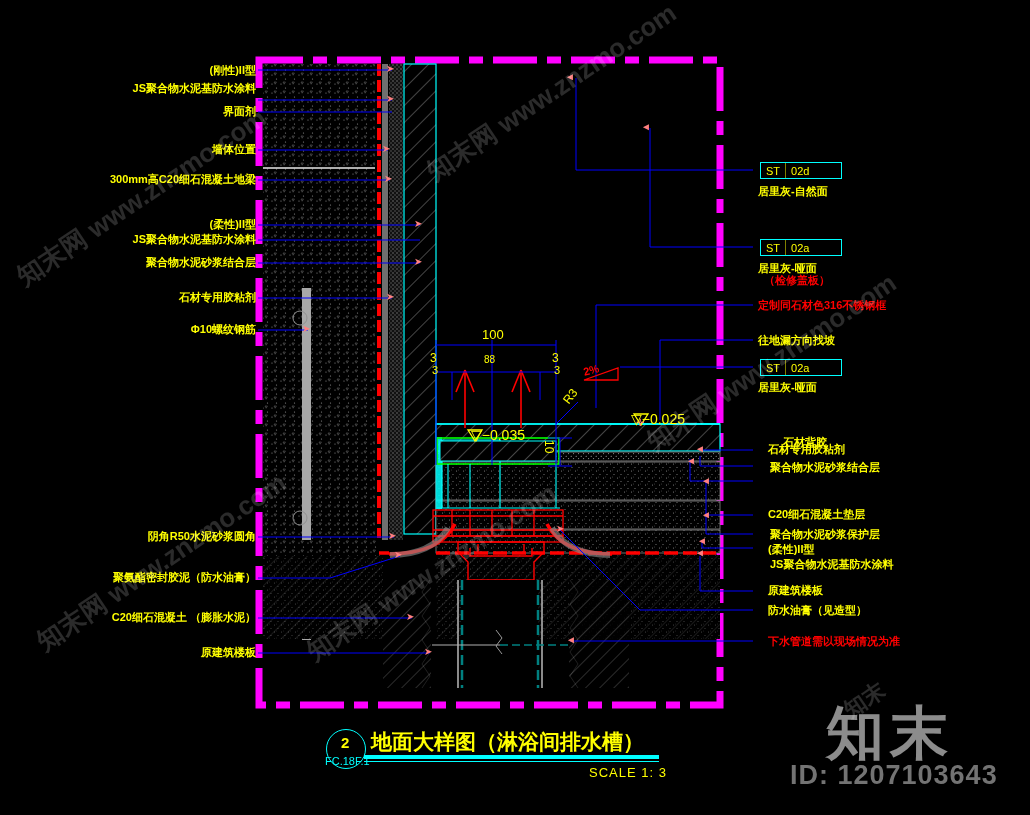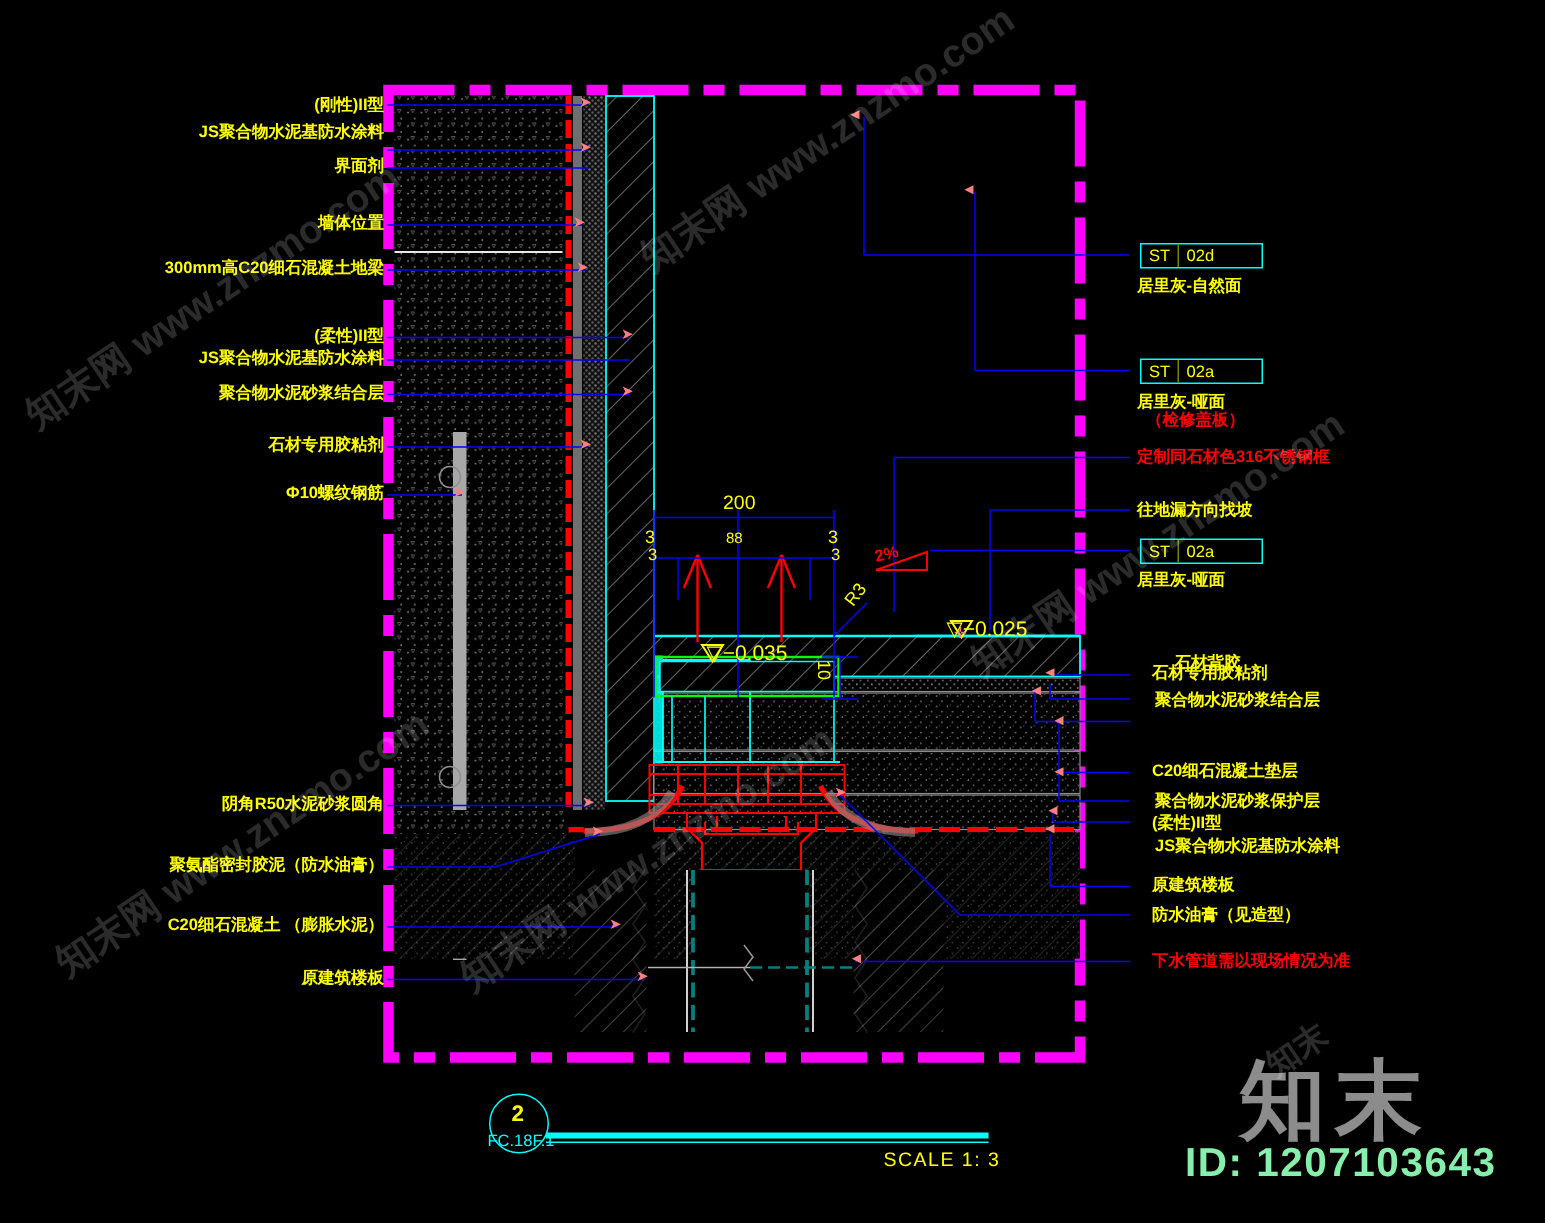--- a/index.html
+++ b/index.html
@@ -13,21 +13,21 @@
 
   .tag{position:absolute;border:1px solid #00ffff;height:17px;display:flex;align-items:center;box-sizing:border-box;}
   .tag span{color:#ffff00;font-size:11px;font-family:"Liberation Sans",sans-serif;padding:0 5px;}
   .tag .div{width:1px;height:100%;background:#808000;}
 
   .dimtxt{position:absolute;color:#ffff00;font-size:12px;font-family:"Liberation Sans",sans-serif;}
   .redmk{position:absolute;color:#ff0000;font-size:11px;}
 
   .wm{position:absolute;color:rgba(255,255,255,.17);font-size:26px;font-weight:bold;transform:rotate(-34deg);transform-origin:left top;white-space:nowrap;pointer-events:none;}
   .wmBig{position:absolute;color:rgba(255,255,255,.55);font-size:58px;font-weight:bold;letter-spacing:6px;}
-  .wmId{position:absolute;color:#86efac;font-size:27px;font-weight:bold;letter-spacing:1px;}
+  .wmId{position:absolute;color:#737373;font-size:27px;font-weight:bold;letter-spacing:1px;}
 
   .titleTxt{position:absolute;color:#ffff00;font-size:21px;font-weight:bold;white-space:nowrap;}
   .scaleTxt{position:absolute;color:#ffff00;font-size:13px;letter-spacing:1px;}
   .tcircle{position:absolute;border:1px solid #00ffff;border-radius:50%;width:38px;height:38px;}
   .tnum{position:absolute;color:#ffff00;font-size:15px;font-weight:bold;}
   .tref{position:absolute;color:#00ffff;font-size:11px;white-space:nowrap;}
   .tbarA{position:absolute;background:#00ffff;height:4px;}
   .tbarB{position:absolute;background:#00ffff;height:1px;}
 </style>
 </head>
@@ -310,35 +310,36 @@
   <div class="lbl" style="left:768px;top:443px">石材专用胶粘剂</div>
   <div class="lbl" style="left:770px;top:461px">聚合物水泥砂浆结合层</div>
   <div class="lbl" style="left:768px;top:508px">C20细石混凝土垫层</div>
   <div class="lbl" style="left:770px;top:528px">聚合物水泥砂浆保护层</div>
   <div class="lbl" style="left:768px;top:543px">(柔性)II型</div>
   <div class="lbl" style="left:770px;top:558px">JS聚合物水泥基防水涂料</div>
   <div class="lbl" style="left:768px;top:584px">原建筑楼板</div>
   <div class="lbl" style="left:768px;top:604px">防水油膏（见造型）</div>
   <div class="lbl red" style="left:768px;top:635px">下水管道需以现场情况为准</div>
 
-  <div class="dimtxt" style="left:482px;top:327px;font-size:13px">200</div>
+  <div class="dimtxt" style="left:482px;top:327px;font-size:13px">100</div>
   <div class="dimtxt" style="left:484px;top:354px;font-size:10px">88</div>
   <div class="dimtxt" style="left:430px;top:351px">3</div>
   <div class="dimtxt" style="left:552px;top:351px">3</div>
   <div class="dimtxt" style="left:432px;top:364px;font-size:11px">3</div>
   <div class="dimtxt" style="left:554px;top:364px;font-size:11px">3</div>
   <div class="dimtxt" style="left:556px;top:440px;font-size:12px;transform:rotate(90deg);transform-origin:left top">10</div>
   <div class="dimtxt" style="left:560px;top:398px;font-size:12px;transform:rotate(-52deg);transform-origin:left top">R3</div>
   <div class="redmk" style="left:582px;top:366px;transform:rotate(-14deg);transform-origin:left top;font-weight:bold">2%</div>
   <div class="dimtxt" style="left:471px;top:427px;font-size:14px">▽−0.035</div>
   <div class="dimtxt" style="left:631px;top:411px;font-size:14px">▽−0.025</div>
 
   <div class="tcircle" style="left:326px;top:729px"></div>
   <div class="tnum" style="left:341px;top:734px">2</div>
   <div class="tref" style="left:325px;top:755px">FC.18F.1</div>
+  <div class="titleTxt" style="left:371px;top:728px">地面大样图（淋浴间排水槽）</div>
   <div class="tbarA" style="left:364px;top:755px;width:295px"></div>
   <div class="tbarB" style="left:364px;top:761px;width:295px"></div>
   <div class="scaleTxt" style="left:589px;top:765px">SCALE  1: 3</div>
 
   <div class="wm" style="left:10px;top:265px">知末网 www.znzmo.com</div>
   <div class="wm" style="left:30px;top:630px">知末网 www.znzmo.com</div>
   <div class="wm" style="left:300px;top:640px">知末网 www.znzmo.com</div>
   <div class="wm" style="left:420px;top:160px">知末网 www.znzmo.com</div>
   <div class="wm" style="left:640px;top:430px">知末网 www.znzmo.com</div>
   <div class="wm" style="left:838px;top:700px;font-size:22px">知末</div>

